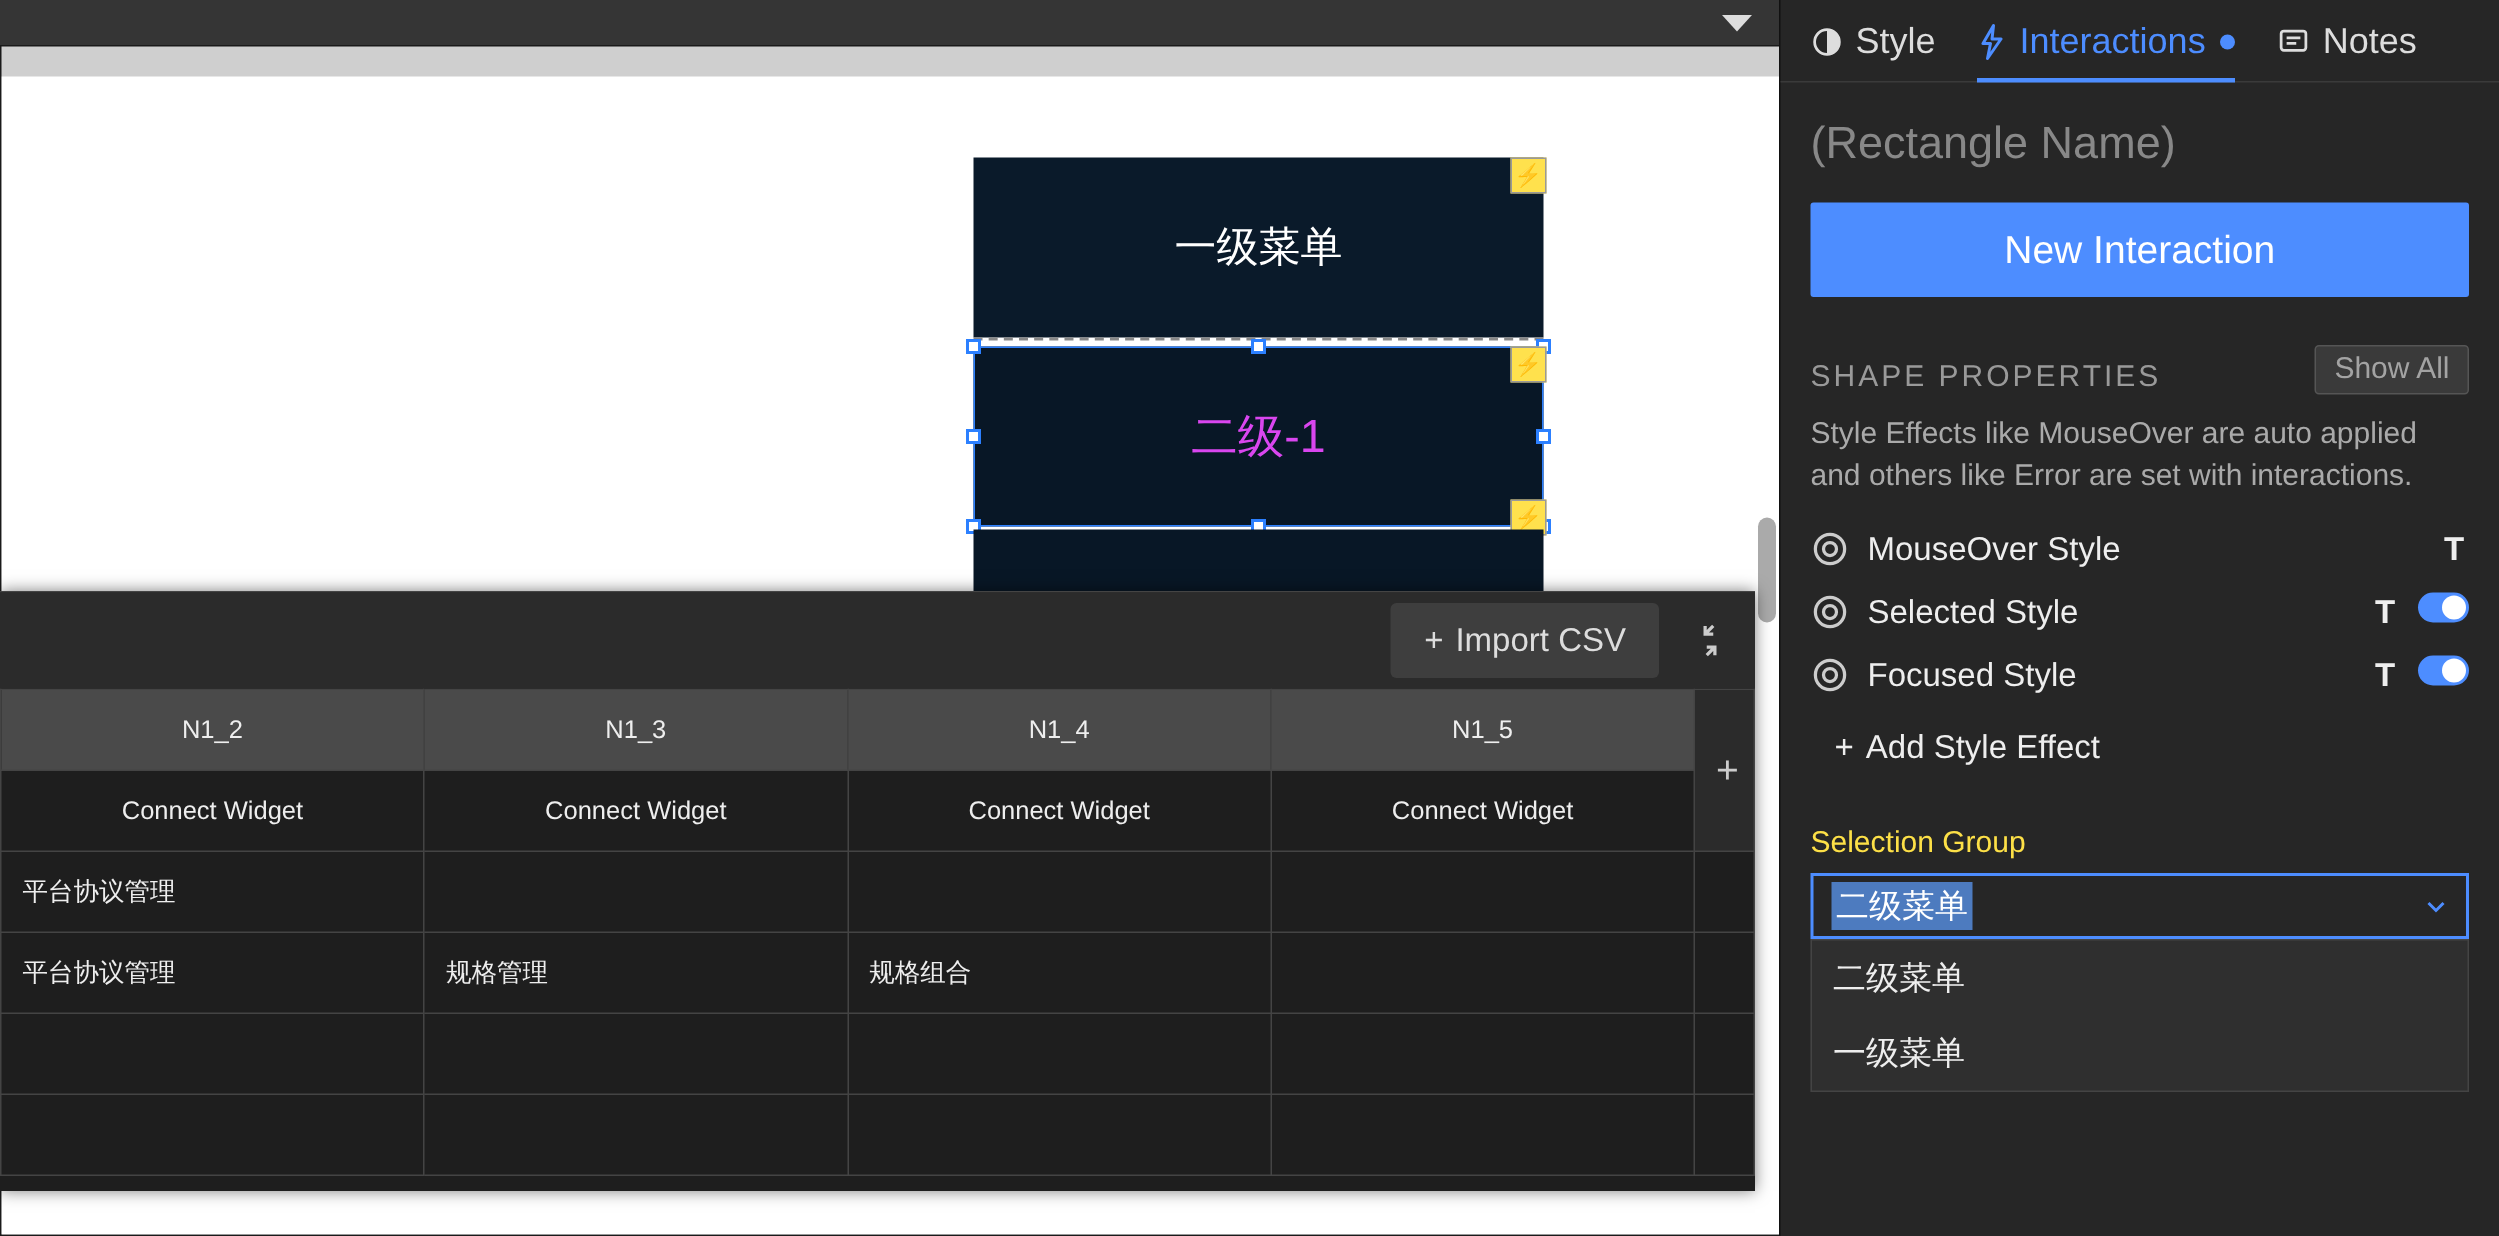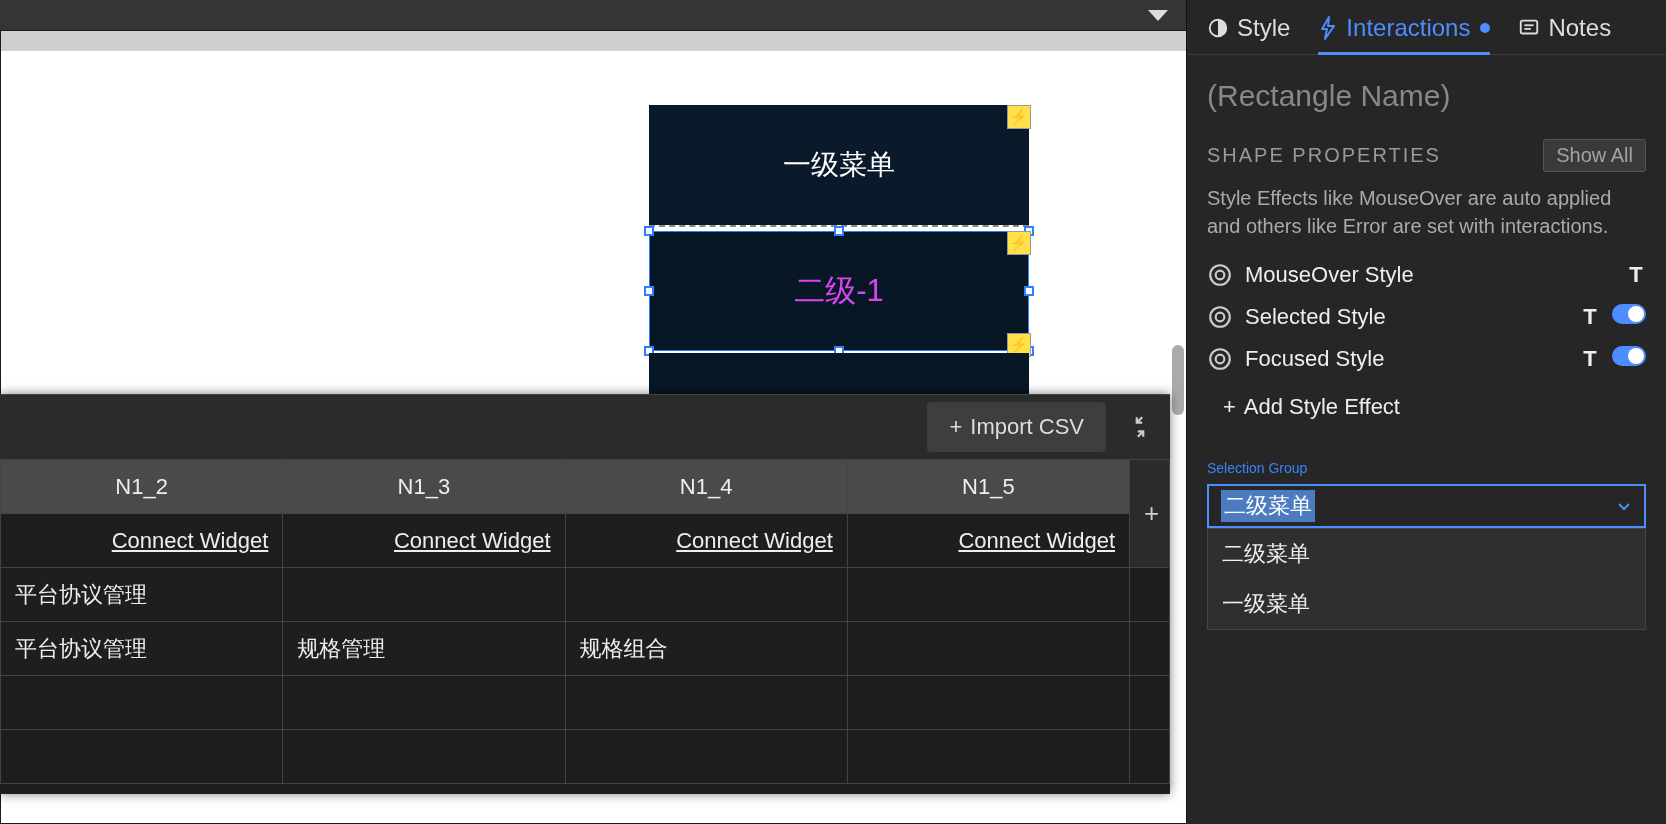--- a/index.html
+++ b/index.html
@@ -26,50 +26,50 @@
   .bolt2 { left: 1006px; top: 200px; }
   .bolt3 { left: 1006px; top: 302px; }
   .widget-below { position: absolute; left: 648px; top: 322px; width: 380px; height: 60px; background: #081726; }
 
   .data-panel { position: absolute; left: 0; right: 16px; bottom: 30px; height: 400px; background: #1e1e1e; border-top: 1px solid #444; display: flex; flex-direction: column; box-shadow: 0 0 10px rgba(0,0,0,0.5); }
   .data-toolbar { height: 64px; display: flex; justify-content: flex-end; align-items: center; padding: 0 16px; gap: 20px; background: #2b2b2b; }
   .import-btn { background: #3e3e3e; border: none; color: #ddd; font-size: 22px; padding: 12px 22px; border-radius: 4px; display: flex; align-items: center; gap: 8px; cursor: pointer; }
   .collapse-icon { width: 28px; height: 28px; display: flex; align-items: center; justify-content: center; }
   .data-table { flex: 1; overflow: auto; }
   table { border-collapse: collapse; width: 100%; table-layout: fixed; }
-  th, td { border: 1px solid #444; padding: 10px 14px; text-align: left; font-size: 22px; height: 54px; }
+  th, td { border: 1px solid #444; padding: 10px 14px; text-align: left; font-size: 17px; height: 54px; }
   th { background: #4a4a4a; text-align: center; font-weight: 500; color: #eee; }
   td { background: #1e1e1e; color: #eee; }
-  .connect-row td { text-align: right; text-decoration: underline; cursor: pointer; color: #eee; }
+  .connect-row td { text-align: center; cursor: pointer; color: #eee; }
   .add-col { width: 40px; text-align: center; vertical-align: middle; font-size: 26px; color: #ccc; background: #2b2b2b; }
 
   .v-scrollbar { position: absolute; right: 2px; top: 345px; width: 12px; height: 70px; background: #aaa; border-radius: 6px; }
 
   .right-panel { width: 480px; background: #262626; border-left: 1px solid #111; display: flex; flex-direction: column; }
   .tabs { display: flex; gap: 28px; padding: 14px 8px 0 20px; border-bottom: 1px solid #3a3a3a; }
   .tab { display: flex; align-items: center; gap: 8px; font-size: 24px; color: #ddd; padding-bottom: 12px; cursor: pointer; position: relative; }
   .tab.active { color: #4d8dff; }
   .tab.active::after { content: ""; position: absolute; left: 0; right: 0; bottom: -1px; height: 3px; background: #4d8dff; }
   .tab .dot { width: 10px; height: 10px; border-radius: 50%; background: #4d8dff; margin-left: 2px; }
   .name-input-row { padding: 18px 20px 8px 20px; }
   .name-input { width: 100%; background: transparent; border: none; color: #aaa; font-size: 30px; padding: 6px 0; }
   .name-input::placeholder { color: #888; }
   .new-interaction { margin: 8px 20px 20px 20px; background: #4d8dff; border: none; color: #fff; font-size: 26px; padding: 16px 0; border-radius: 2px; cursor: pointer; font-weight: 400; }
-  .section-hdr-row { display: flex; justify-content: space-between; align-items: center; padding: 12px 20px 8px 20px; }
+  .section-hdr-row { display: flex; justify-content: space-between; align-items: flex-end; padding: 12px 20px 8px 20px; }
   .section-hdr { font-size: 20px; letter-spacing: 2px; color: #999; font-weight: 500; }
   .show-all-btn { background: #3a3a3a; border: 1px solid #555; color: #a3a3a3; font-size: 20px; padding: 4px 12px; border-radius: 3px; cursor: pointer; }
   .section-desc { padding: 4px 20px 14px 20px; font-size: 20px; color: #aaa; line-height: 1.4; }
   .prop-row { display: flex; align-items: flex-start; padding: 8px 20px; gap: 12px; }
   .target-icon { width: 26px; height: 26px; flex-shrink: 0; }
   .prop-label { flex: 1; font-size: 22px; color: #eee; }
   .t-letter { font-size: 22px; font-weight: 600; color: #eee; width: 20px; text-align: center; }
   .toggle { width: 34px; height: 20px; background: #4d8dff; border-radius: 10px; position: relative; cursor: pointer; }
   .toggle::after { content: ""; position: absolute; right: 2px; top: 2px; width: 16px; height: 16px; background: #fff; border-radius: 50%; }
   .add-style-row { display: flex; align-items: center; gap: 8px; padding: 14px 20px 20px 36px; font-size: 22px; color: #eee; cursor: pointer; }
-  .sel-group-label { padding: 20px 20px 8px 20px; font-size: 14px; color: #3b82f6; }
+  .sel-group-label { padding: 20px 20px 8px 20px; font-size: 20px; color: #fde047; }
   .sel-group-combo { margin: 0 20px; border: 2px solid #4d8dff; background: #262626; height: 44px; display: flex; align-items: center; justify-content: space-between; padding: 0 12px; font-size: 22px; cursor: pointer; }
   .sel-group-combo span.value { background: #4d7bbf; padding: 1px 3px; color: #fff; }
   .chevron-down { width: 16px; height: 16px; }
   .dropdown-list { margin: 0 20px; background: #2f2f2f; border: 1px solid #444; }
   .dropdown-item { padding: 10px 14px; font-size: 22px; color: #eee; cursor: pointer; }
   svg { display: block; }
 </style>
 </head>
 <body>
 
@@ -188,20 +188,21 @@
             <line x1="7" y1="13" x2="14" y2="13" stroke="#ddd" stroke-width="2"></line>
           </svg>
         <span>Notes</span>
       </div>
     </div>
 
     <div class="name-input-row">
       <input class="name-input" placeholder="(Rectangle Name)" style="">
     </div>
 
+    <button class="new-interaction">New Interaction</button>
 
     <div class="section-hdr-row">
       <div class="section-hdr">SHAPE PROPERTIES</div>
       <button class="show-all-btn">Show All</button>
     </div>
     <div class="section-desc">Style Effects like MouseOver are auto applied and others like Error are set with interactions.</div>
 
     <div class="prop-row">
       <svg class="target-icon" viewBox="0 0 24 24">
           <circle cx="12" cy="12" r="9" fill="none" stroke="#ccc" stroke-width="2"></circle>

